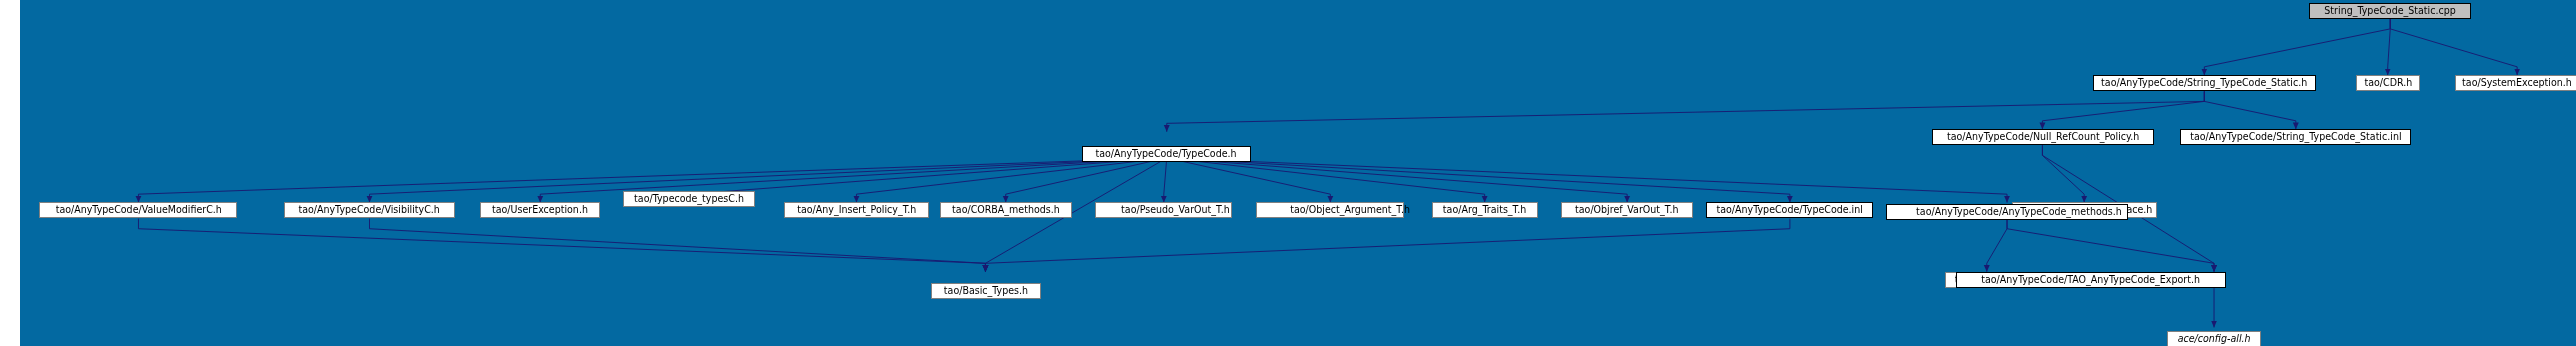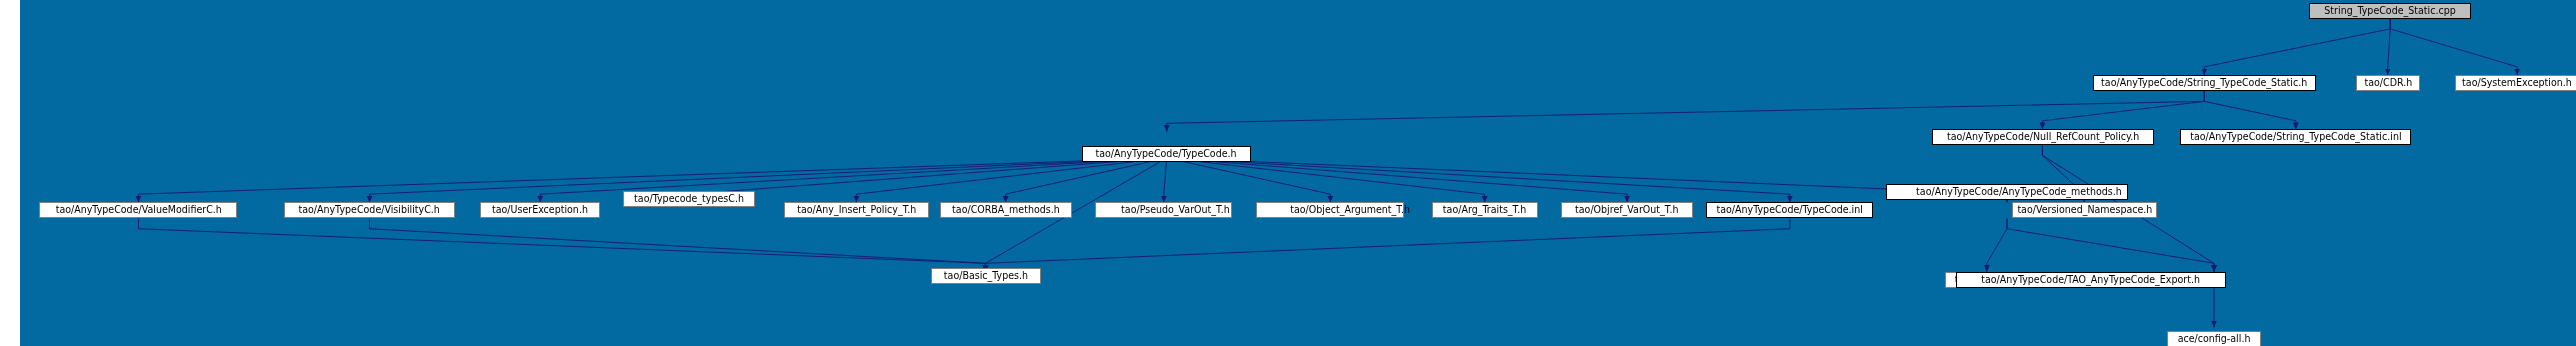--- a/index.html
+++ b/index.html
@@ -105,30 +105,30 @@
       </div>
       <div class="node grey" style="left: 1412px; top: 202px; width: 106px;">
         <span>tao/Arg_Traits_T.h</span>
       </div>
       <div class="node grey" style="left: 1541px; top: 202px; width: 132px; align-items: center;">
         <span>tao/Objref_VarOut_T.h</span>
       </div>
       <div class="node bold" style="left: 1686px; top: 202px; width: 167px;">
         <span>tao/AnyTypeCode/TypeCode.inl</span>
       </div>
-      <div class="node bold" style="left: 1866px; top: 184px; width: 242px; padding-left: 23px;">
+      <div class="node bold" style="left: 1866px; top: 204px; width: 242px; padding-left: 23px;">
         <span>tao/AnyTypeCode/AnyTypeCode_methods.h</span>
       </div>
-      <div class="node grey" style="left: 911px; top: 268px; width: 110px;">
+      <div class="node grey" style="left: 911px; top: 283px; width: 110px;">
         <span>tao/Basic_Types.h</span>
       </div>
       <div class="node grey" style="left: 1925px; top: 272px; width: 83px;">
         <span>tao/orbconf.h</span>
       </div>
       <div class="node bold" style="left: 1936px; top: 272px; width: 270px;">
         <span>tao/AnyTypeCode/TAO_AnyTypeCode_Export.h</span>
       </div>
-      <div class="node grey" style="left: 2147px; top: 331px; width: 94px;">
+      <div class="node grey" style="left: 2147px; top: 331px; width: 94px; font-style: italic;">
         <span>ace/config-all.h</span>
       </div>
     </div>
 </div>
 
 
 </body></html>

